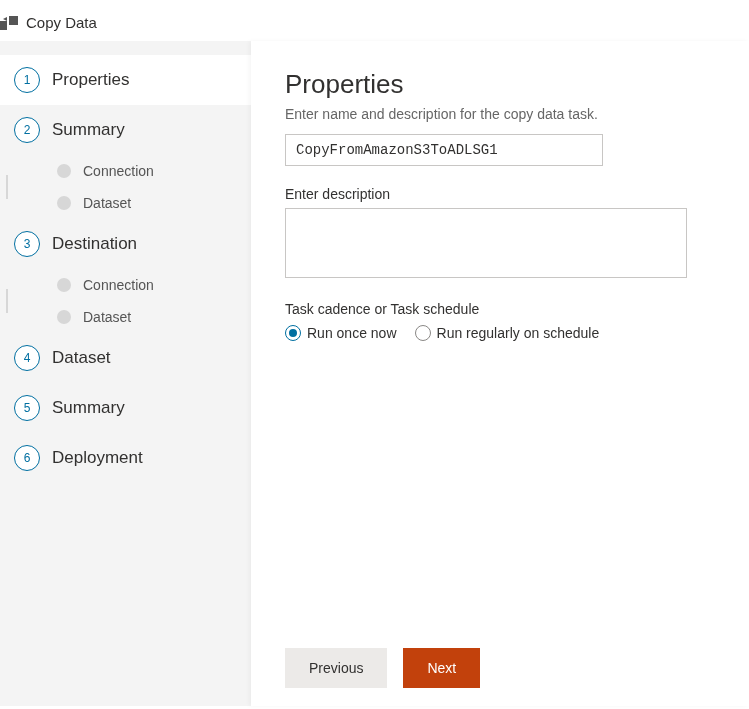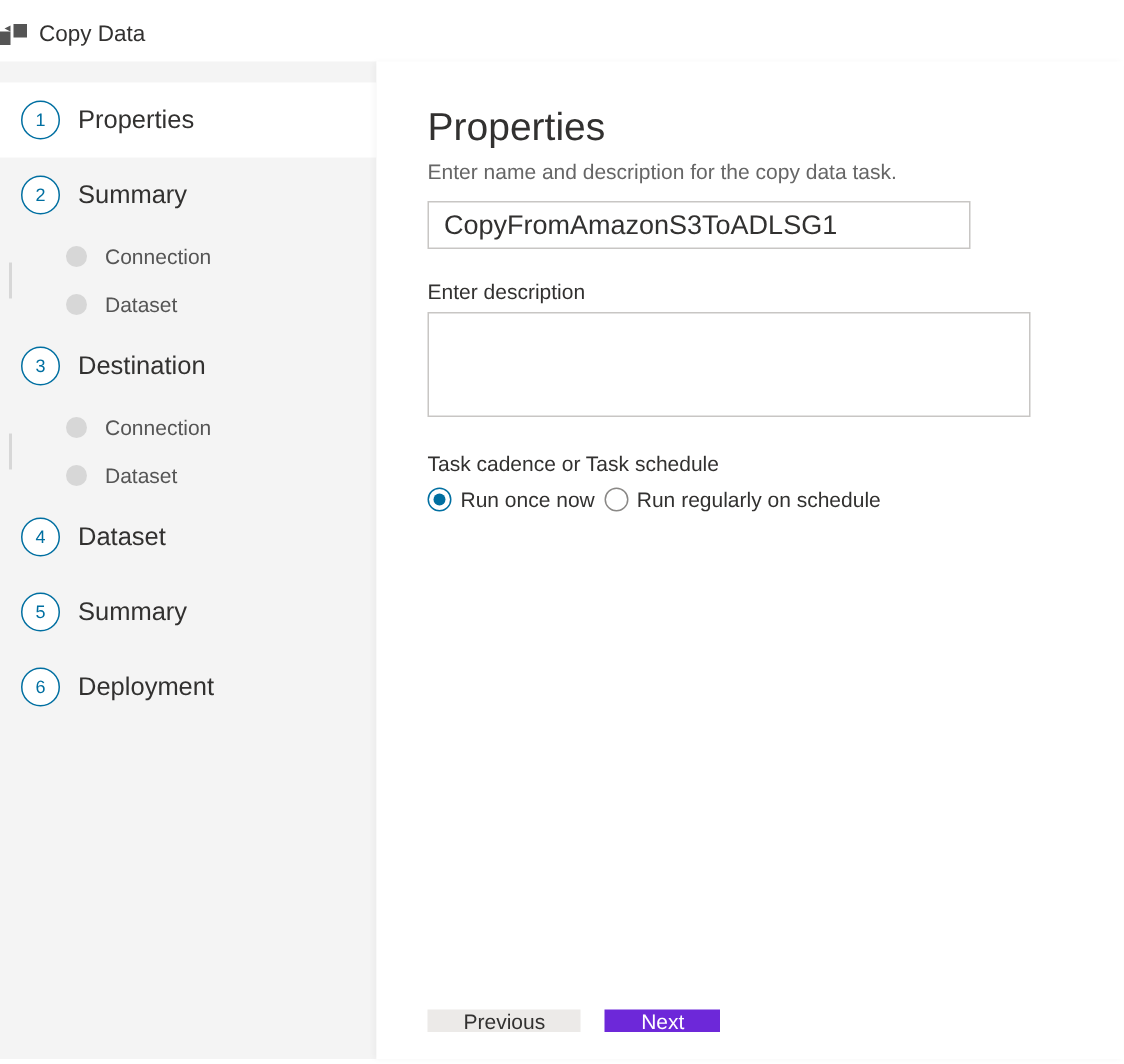--- a/index.html
+++ b/index.html
@@ -51,21 +51,21 @@
       font-size: 12px;
       color: #006fa1;
       flex-shrink: 0;
       background: #fff;
     }
     .step-label {
       font-size: 17px;
       color: #323130;
     }
     .substeps {
-      padding-left: 44px;
+      padding-left: 57px;
       position: relative;
     }
     .substep {
       display: flex;
       align-items: center;
       gap: 12px;
       padding: 8px 0;
       position: relative;
       cursor: pointer;
     }
@@ -117,43 +117,43 @@
       margin-bottom: 20px;
     }
     .field-label {
       font-size: 14px;
       color: #323130;
       margin-bottom: 6px;
       display: block;
     }
     .req { color: #a4262c; margin-left: 2px; }
     .text-input {
-      width: 362px;
+      width: 318px;
       max-width: 100%;
       height: 32px;
       border: 1px solid #c8c6c4;
       padding: 0 10px;
-      font-size: 18px;
-      color: #323130;
-      font-family: Liberation Sans, sans-serif;
+      font-size: 14px;
+      color: #323130;
+      font-family: Liberation Mono, monospace;
     }
     .textarea {
       width: 402px;
       max-width: 100%;
       height: 70px;
       border: 1px solid #c8c6c4;
       padding: 8px 10px;
       font-size: 14px;
       font-family: inherit;
       resize: none;
     }
     .radio-row {
       display: flex;
       align-items: flex-start;
-      gap: 6px;
+      gap: 18px;
       margin-top: 8px;
     }
     .radio-item {
       display: flex;
       align-items: center;
       gap: 6px;
       cursor: pointer;
     }
     .radio-outer {
       width: 16px;
@@ -177,33 +177,33 @@
     }
     .radio-item.selected .radio-inner { display: block; }
     .radio-label { font-size: 14px; }
     .footer {
       margin-top: auto;
       padding: 14px 0 18px 0;
       display: flex;
       gap: 16px;
     }
     .btn {
-      height: 15px;
+      height: 40px;
       padding: 0 24px;
       font-size: 14px;
       border: none;
       cursor: pointer;
       font-family: inherit;
     }
     .btn-secondary {
       background: #eceae8;
       color: #323130;
     }
     .btn-primary {
-      background: #6d28d9;
+      background: #c2410c;
       color: #fff;
     }
   </style>
 </head>
 <body>
 
 <div class="header">
   <span class="icon">
     <svg width="18" height="14" viewBox="0 0 18 14">
       <rect x="0" y="5" width="7" height="9" fill="#555"></rect>

